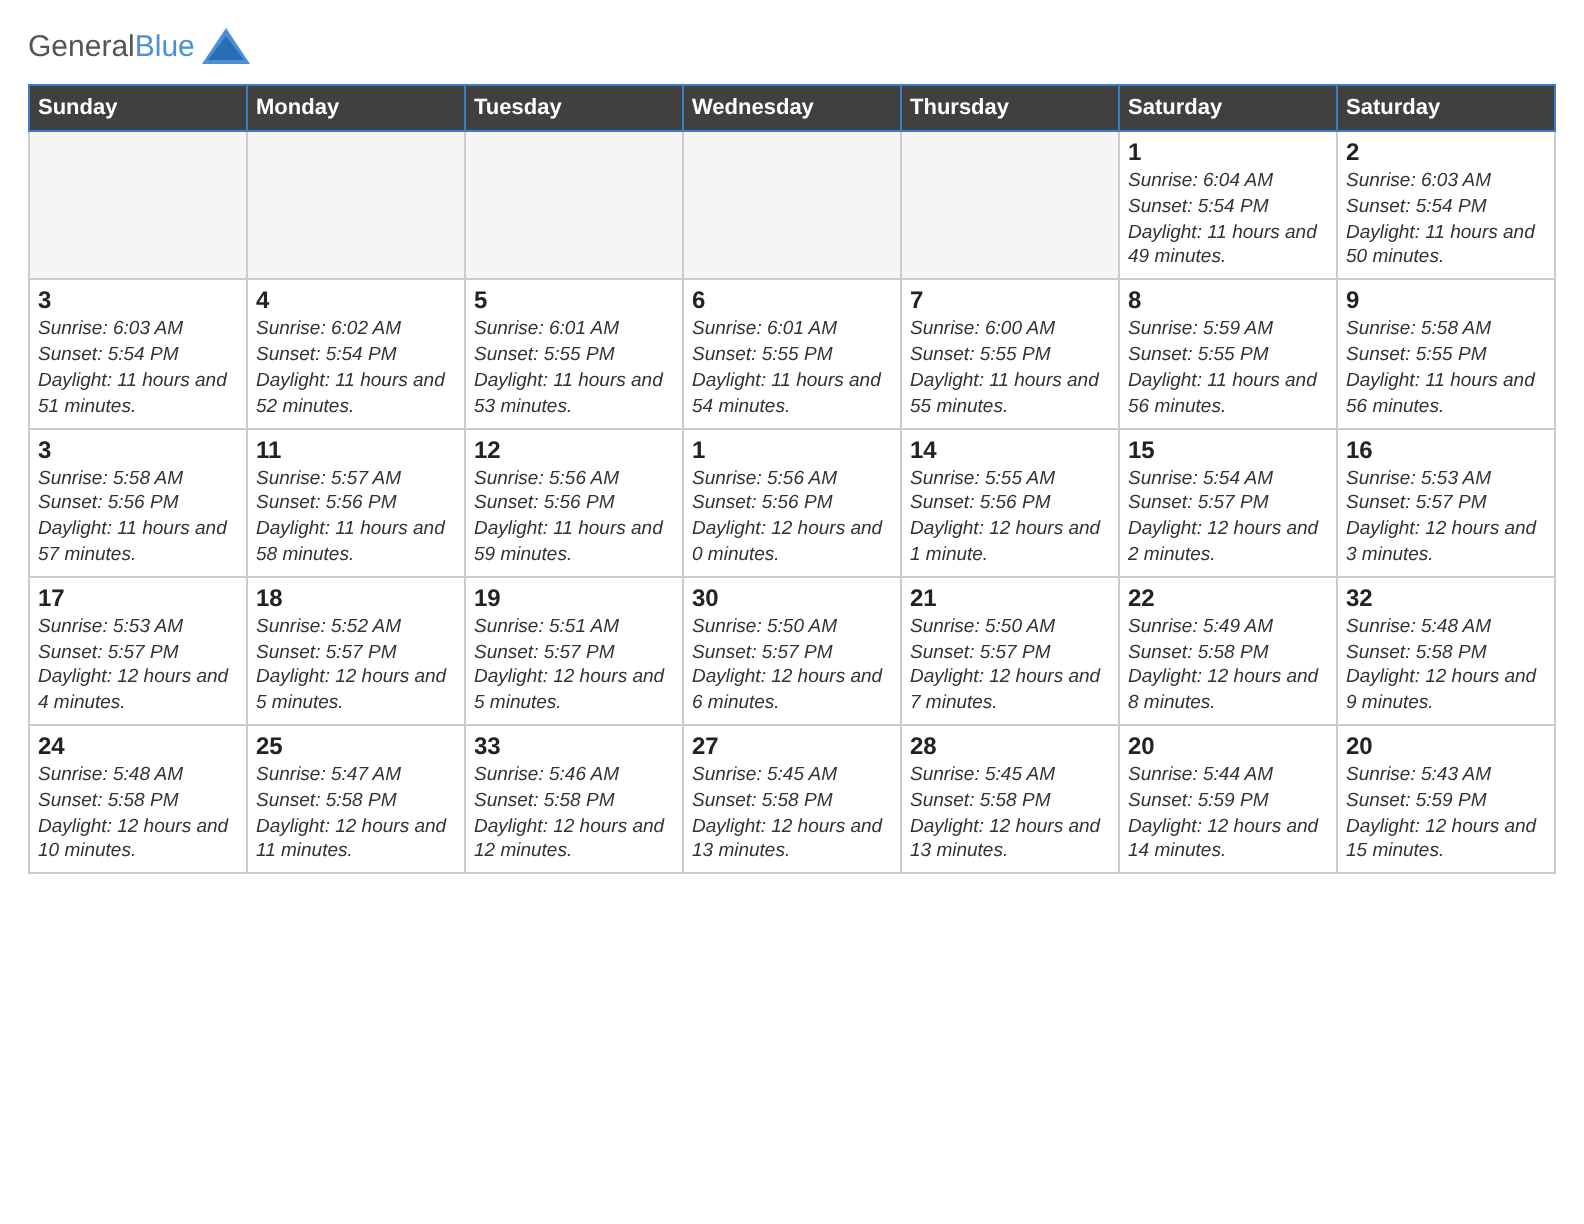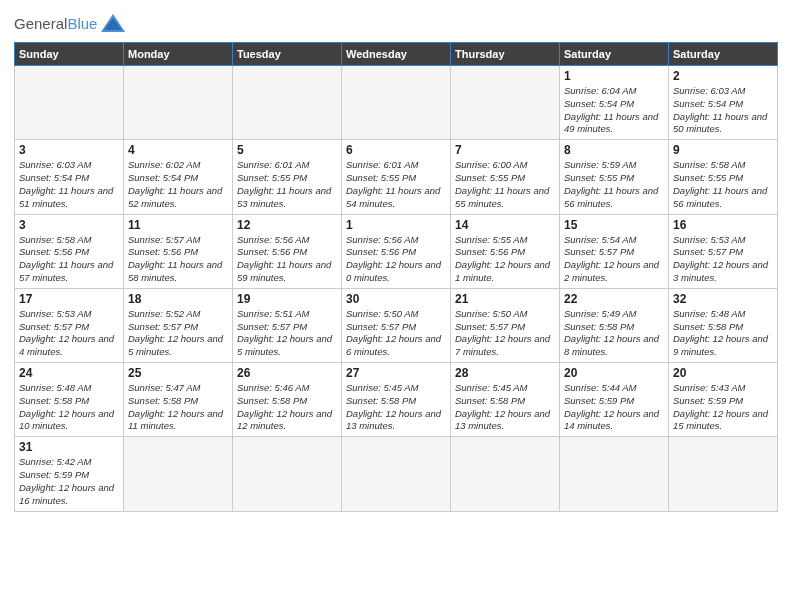--- a/index.html
+++ b/index.html
@@ -243,47 +243,35 @@
         <tr>
           <td>
             <span class="day-num">24</span>
             <div class="day-info">Sunrise: 5:48 AM<br>Sunset: 5:58 PM<br>Daylight: 12 hours and 10 minutes.</div>
           </td>
           <td>
             <span class="day-num">25</span>
             <div class="day-info">Sunrise: 5:47 AM<br>Sunset: 5:58 PM<br>Daylight: 12 hours and 11 minutes.</div>
           </td>
           <td>
-            <span class="day-num">26</span>
+            <span class="day-num">33</span>
             <div class="day-info">Sunrise: 5:46 AM<br>Sunset: 5:58 PM<br>Daylight: 12 hours and 12 minutes.</div>
           </td>
           <td>
             <span class="day-num">27</span>
             <div class="day-info">Sunrise: 5:45 AM<br>Sunset: 5:58 PM<br>Daylight: 12 hours and 13 minutes.</div>
           </td>
           <td>
             <span class="day-num">28</span>
             <div class="day-info">Sunrise: 5:45 AM<br>Sunset: 5:58 PM<br>Daylight: 12 hours and 13 minutes.</div>
           </td>
           <td>
             <span class="day-num">20</span>
             <div class="day-info">Sunrise: 5:44 AM<br>Sunset: 5:59 PM<br>Daylight: 12 hours and 14 minutes.</div>
           </td>
           <td>
             <span class="day-num">20</span>
             <div class="day-info">Sunrise: 5:43 AM<br>Sunset: 5:59 PM<br>Daylight: 12 hours and 15 minutes.</div>
           </td>
-        </tr>
-        <tr class="last-row">
-          <td>
-            <span class="day-num">31</span>
-            <div class="day-info">Sunrise: 5:42 AM<br>Sunset: 5:59 PM<br>Daylight: 12 hours and 16 minutes.</div>
-          </td>
-          <td class="empty"></td>
-          <td class="empty"></td>
-          <td class="empty"></td>
-          <td class="empty"></td>
-          <td class="empty"></td>
-          <td class="empty"></td>
         </tr>
       </tbody>
   </table>
 </div>
 
 </body></html>

